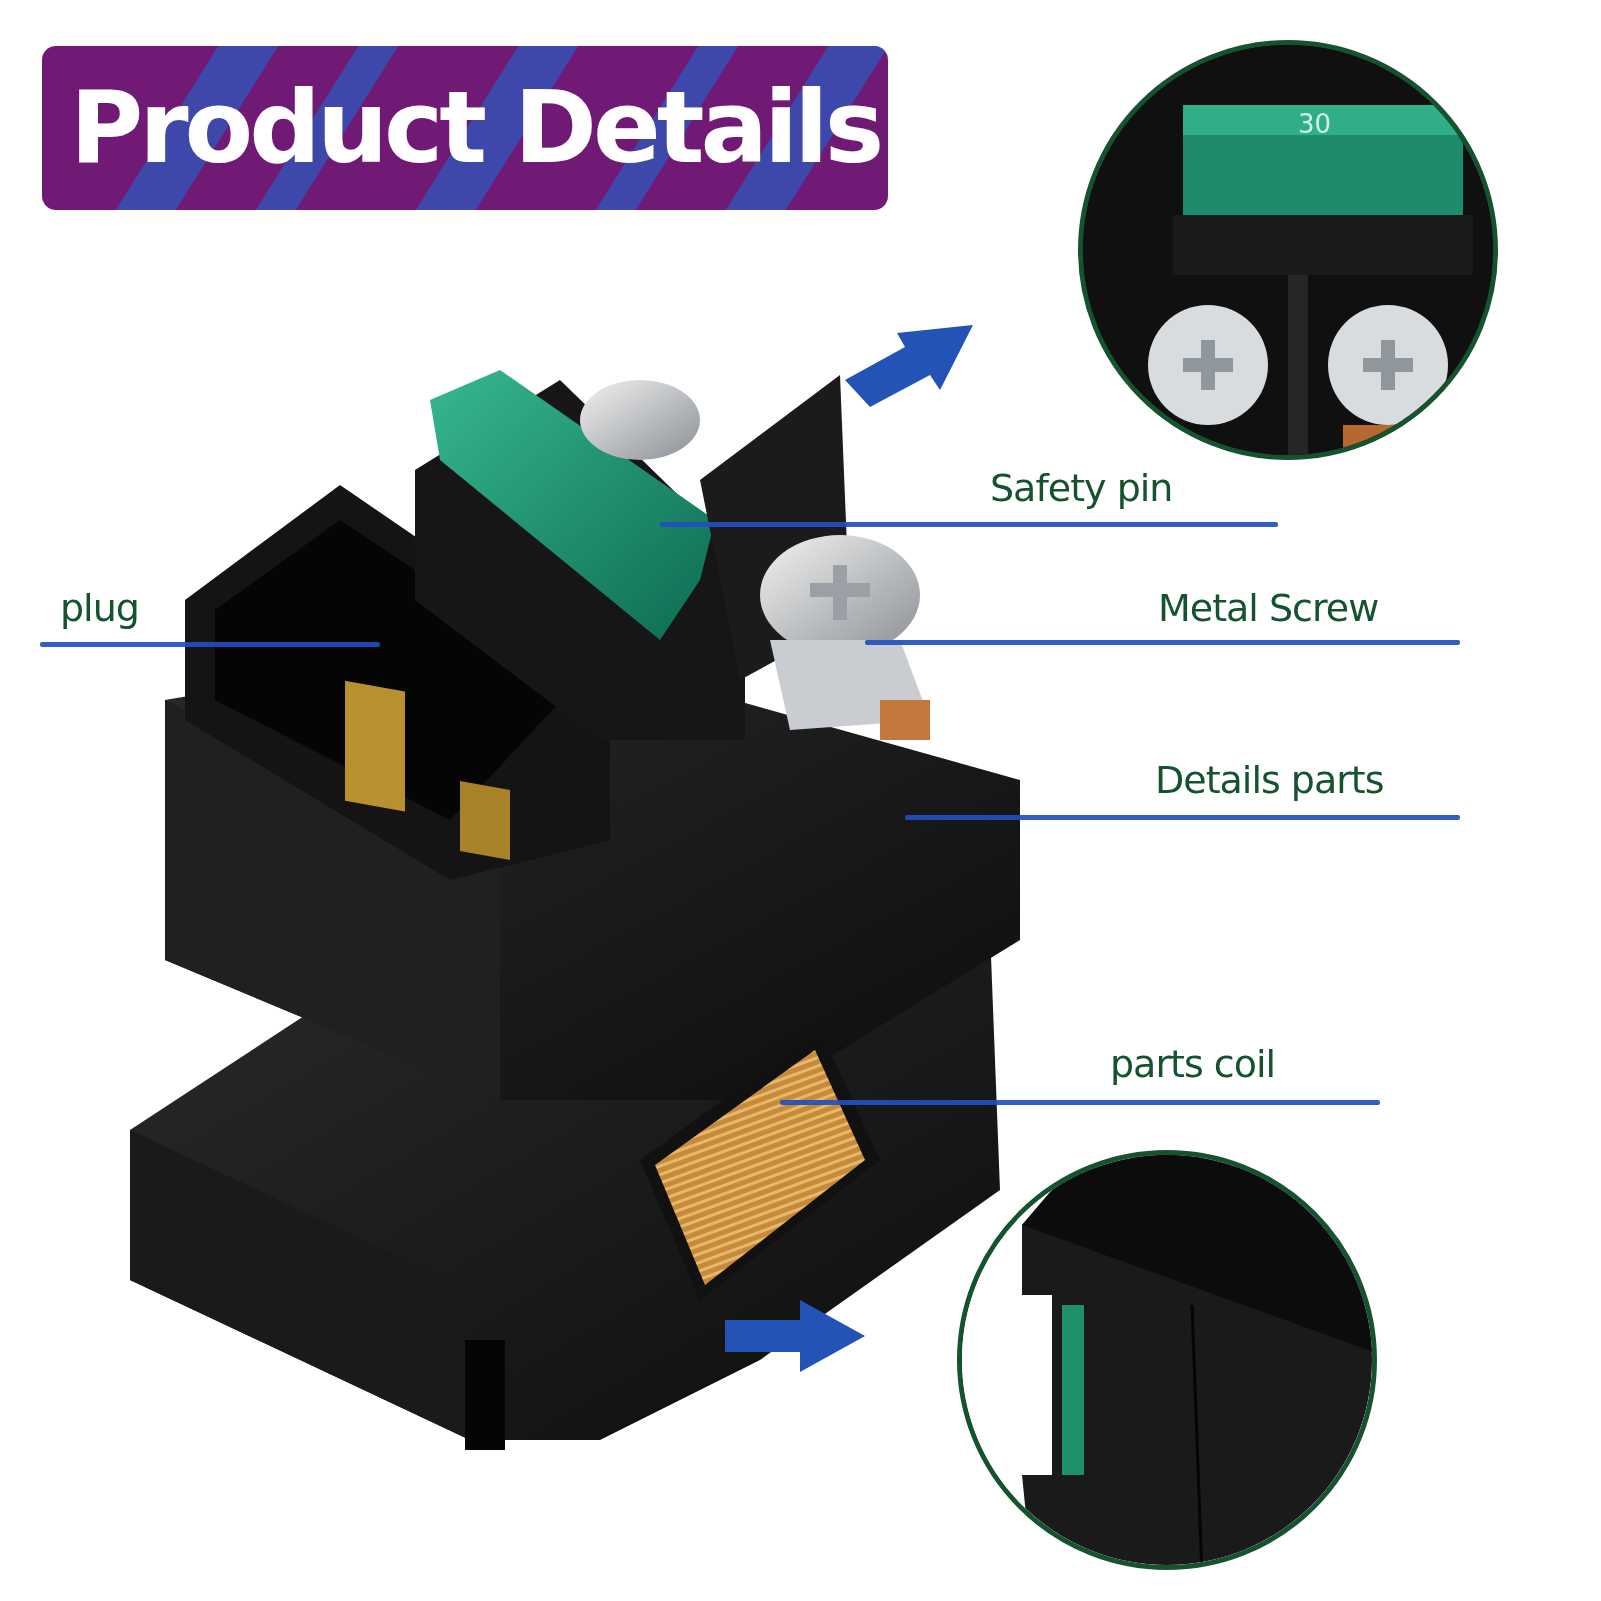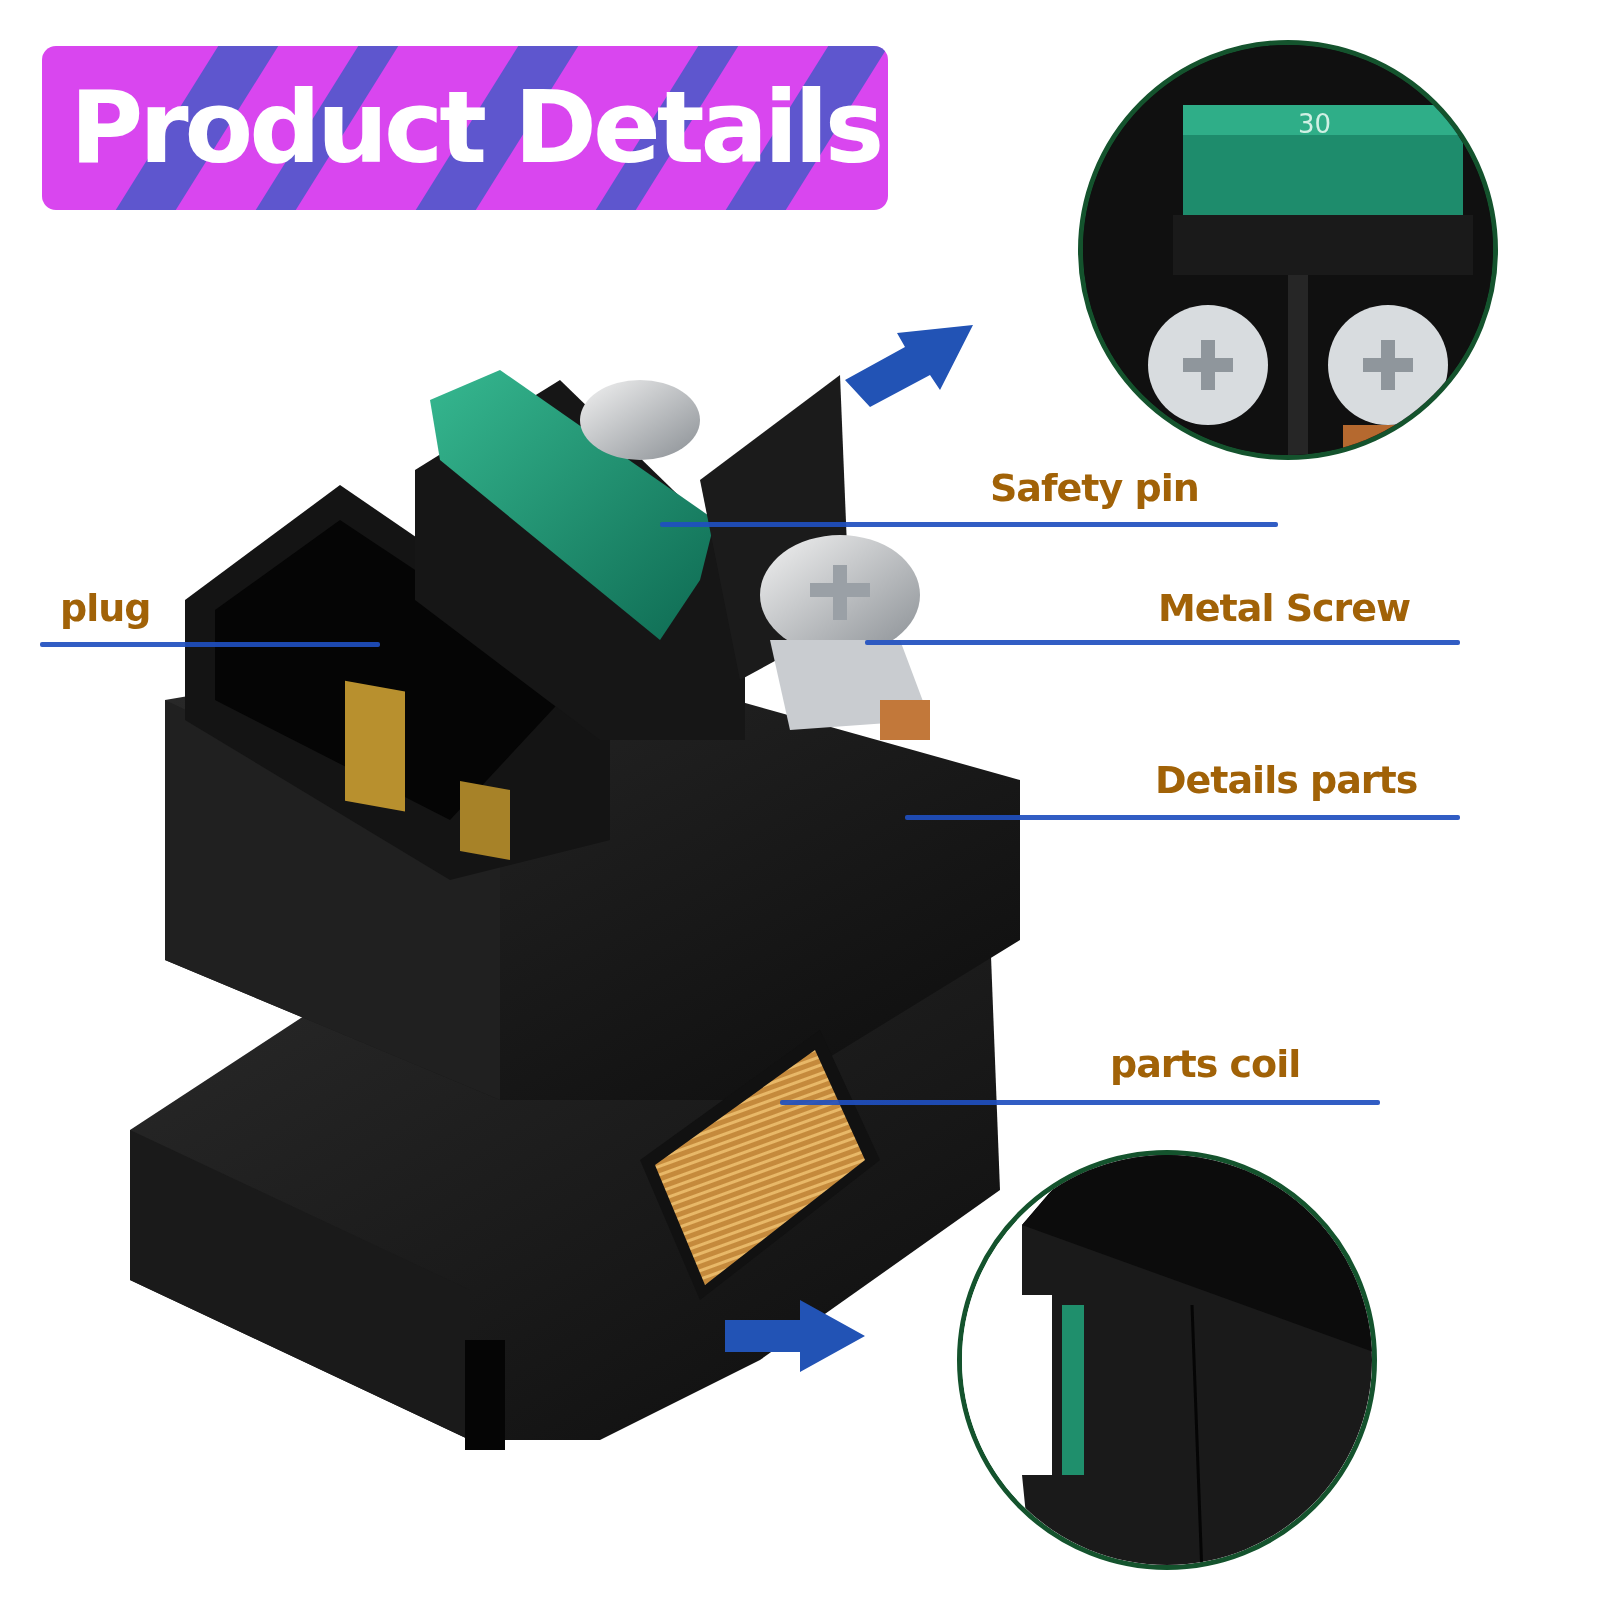--- a/index.html
+++ b/index.html
@@ -1,21 +1,21 @@
 <!DOCTYPE html>
 <html><head>
   <meta charset="utf-8">
   <style>
     html, body { margin:0; padding:0; }
     body { width:1601px; height:1601px; background:#ffffff; position:relative; overflow:hidden; font-family:"DejaVu Sans", sans-serif; }
     .abs { position:absolute; }
-    .banner { left:42px; top:46px; width:846px; height:164px; border-radius:14px; background:#d946ef; overflow:hidden; }
+    .banner { left:42px; top:46px; width:846px; height:164px; border-radius:14px; background:#701a75; overflow:hidden; }
     .banner .bolt { position:absolute; background:#2a5cc0; opacity:0.7; transform:skewX(-32deg); }
     .banner-title { position:absolute; left:28px; top:22px; font-family:"DejaVu Sans", sans-serif; font-weight:bold; font-size:100px; line-height:120px; color:#ffffff; letter-spacing:-4px; white-space:nowrap; }
-    .label { position:absolute; font-family:"DejaVu Sans", sans-serif; font-weight:bold; color:#a16207; font-size:38px; letter-spacing:-1px; white-space:nowrap; }
+    .label { position:absolute; font-family:"DejaVu Sans", sans-serif; font-weight:normal; color:#14532d; font-size:38px; letter-spacing:-1px; white-space:nowrap; }
     .line { position:absolute; height:5px; background:#1f4fbf; border-radius:2px; opacity:0.92; }
     .circle { position:absolute; border-radius:50%; border:5px solid #14532d; overflow:hidden; background:#111; box-sizing:border-box; }
     .arrow { position:absolute; }
   </style>
 </head>
 <body>
 
 <div class="abs banner">
   <div class="bolt" style="left:120px;top:-20px;width:60px;height:220px;"></div>
   <div class="bolt" style="left:260px;top:-20px;width:40px;height:220px;"></div>

